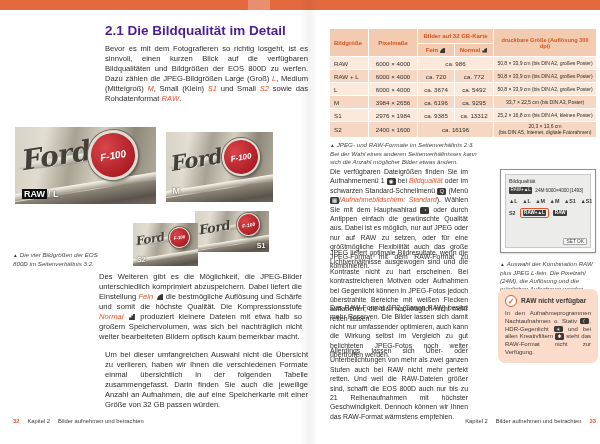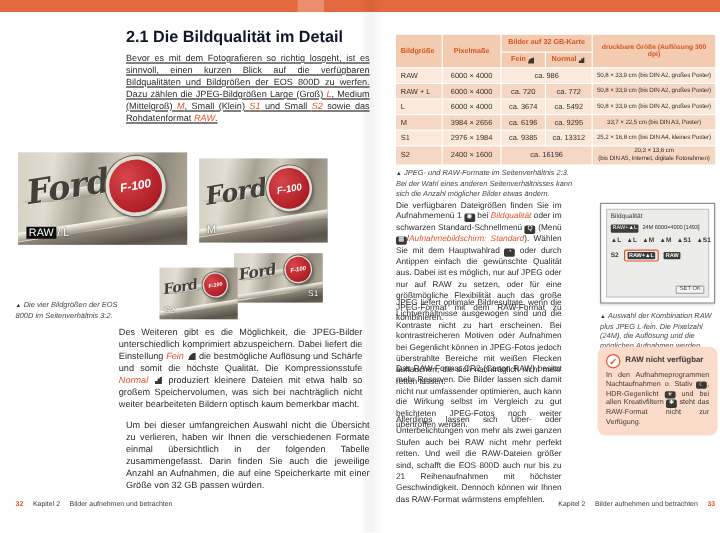--- a/index.html
+++ b/index.html
@@ -7,23 +7,23 @@
         font-family:"Liberation Sans",sans-serif;color:#2f2c29;}
   .abs{position:absolute;box-sizing:border-box;}
 
   
   .topbar{left:0;top:0;width:600px;height:10px;background:#e4693e;}
   .topbar-sheen{left:248px;top:0;width:22px;height:10px;background:rgba(255,255,255,.25);}
   .spine{left:300px;top:0;width:18px;height:444px;
          background:linear-gradient(90deg,rgba(0,0,0,0),rgba(0,0,0,.05) 50%,rgba(0,0,0,0));}
 
   
-  .h1{left:105px;top:23px;width:215px;font-size:13.5px;font-weight:bold;color:#0f172a;}
+  .h1{left:105px;top:23px;width:215px;font-size:13.5px;font-weight:bold;color:#4c1d95;}
   .body{font-size:7.6px;line-height:10px;text-align:justify;color:#2f2c29;}
-  .intro{left:105px;top:44px;width:203px;text-decoration:underline;}
+  .intro{left:105px;top:44px;width:203px;}
   .para1{left:99px;top:272px;width:203px;}
   .para2{left:105px;top:350px;width:203px;}
   .acc{color:#e5532c;font-style:italic;}
 
   
   .tbadge{display:inline-block;background:#3a3834;color:#fff;font-style:normal;
           font-size:5.5px;line-height:7px;min-width:7px;text-align:center;
           border-radius:1.5px;padding:0 1px;vertical-align:0;}
   .qicon{display:inline-block;width:6px;height:6px;background:#3a3834;vertical-align:-1px;margin:0 1px;}
   .fein-shape{border-radius:100% 0 0 0;}
@@ -43,21 +43,21 @@
       transform:rotate(-9deg);opacity:.85;}
   .ford{position:absolute;left:5%;top:22%;z-index:2;font-family:"DejaVu Serif",serif;
       font-style:italic;font-weight:bold;color:#43403a;transform:rotate(-9deg);
       text-shadow:.5px .5px 0 #efece1;letter-spacing:-.5px;}
   .fbadge{position:absolute;z-index:3;border-radius:50%;
       background:radial-gradient(circle at 35% 30%,#d8454a,#b01f27 70%,#7e1317);
       display:flex;align-items:center;justify-content:center;
       border:3px solid #e0ddd3;box-shadow:0 0 0 1px #6f6a60,1px 2px 3px rgba(0,0,0,.4);
       transform:rotate(-10deg);}
   .fbadge span{color:#fff;font-weight:bold;font-style:italic;white-space:nowrap;}
-  .plabel{position:absolute;z-index:4;color:#fff;font-weight:normal;
+  .plabel{position:absolute;z-index:4;color:#fff;font-weight:bold;
       text-shadow:0 0 2px rgba(0,0,0,.9);text-align:center;}
   .chip{background:#0f0f0f;padding:0 2px;margin-right:1px;}
 
   .photo-rawl{left:15px;top:127px;width:141px;height:77px;}
   .photo-rawl .ford{font-size:28px;top:16%;}
   .photo-rawl .fbadge{width:44px;height:44px;right:18px;top:3px;}
   .photo-rawl .fbadge span{font-size:10px;}
   .photo-rawl .plabel{left:5%;bottom:6%;font-size:9px;}
 
   .photo-m{left:166px;top:132px;width:107px;height:70px;}

